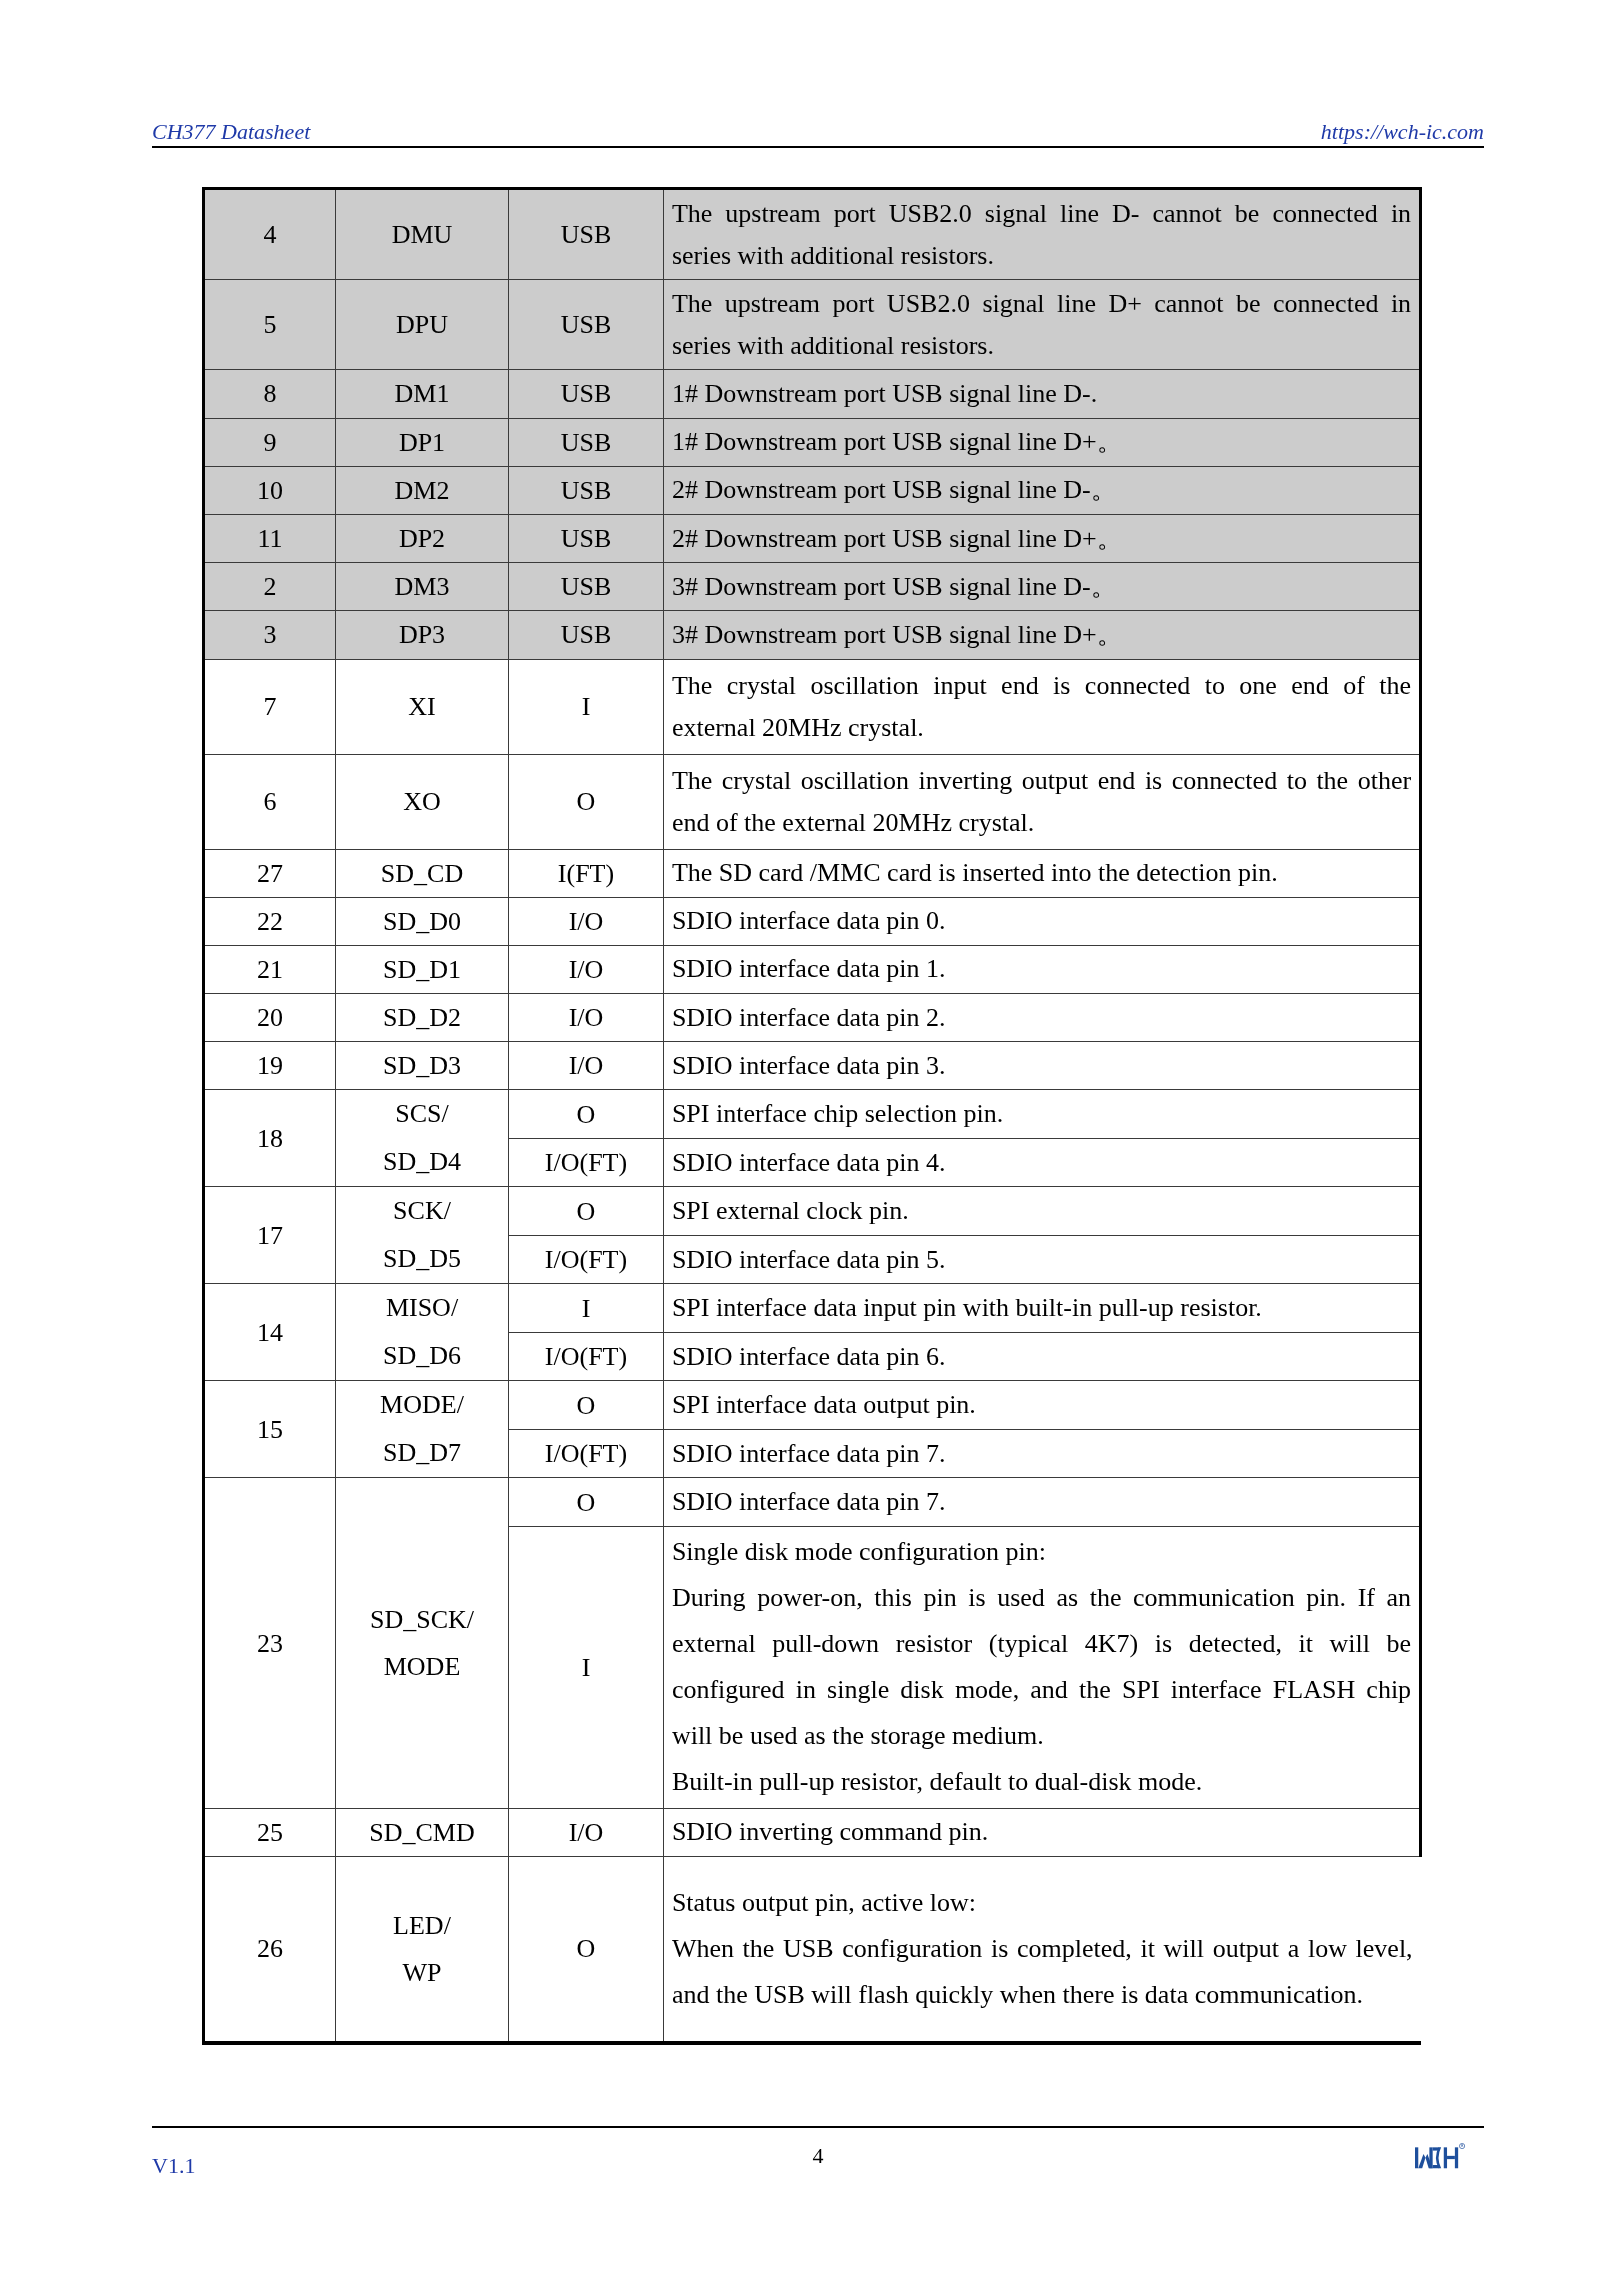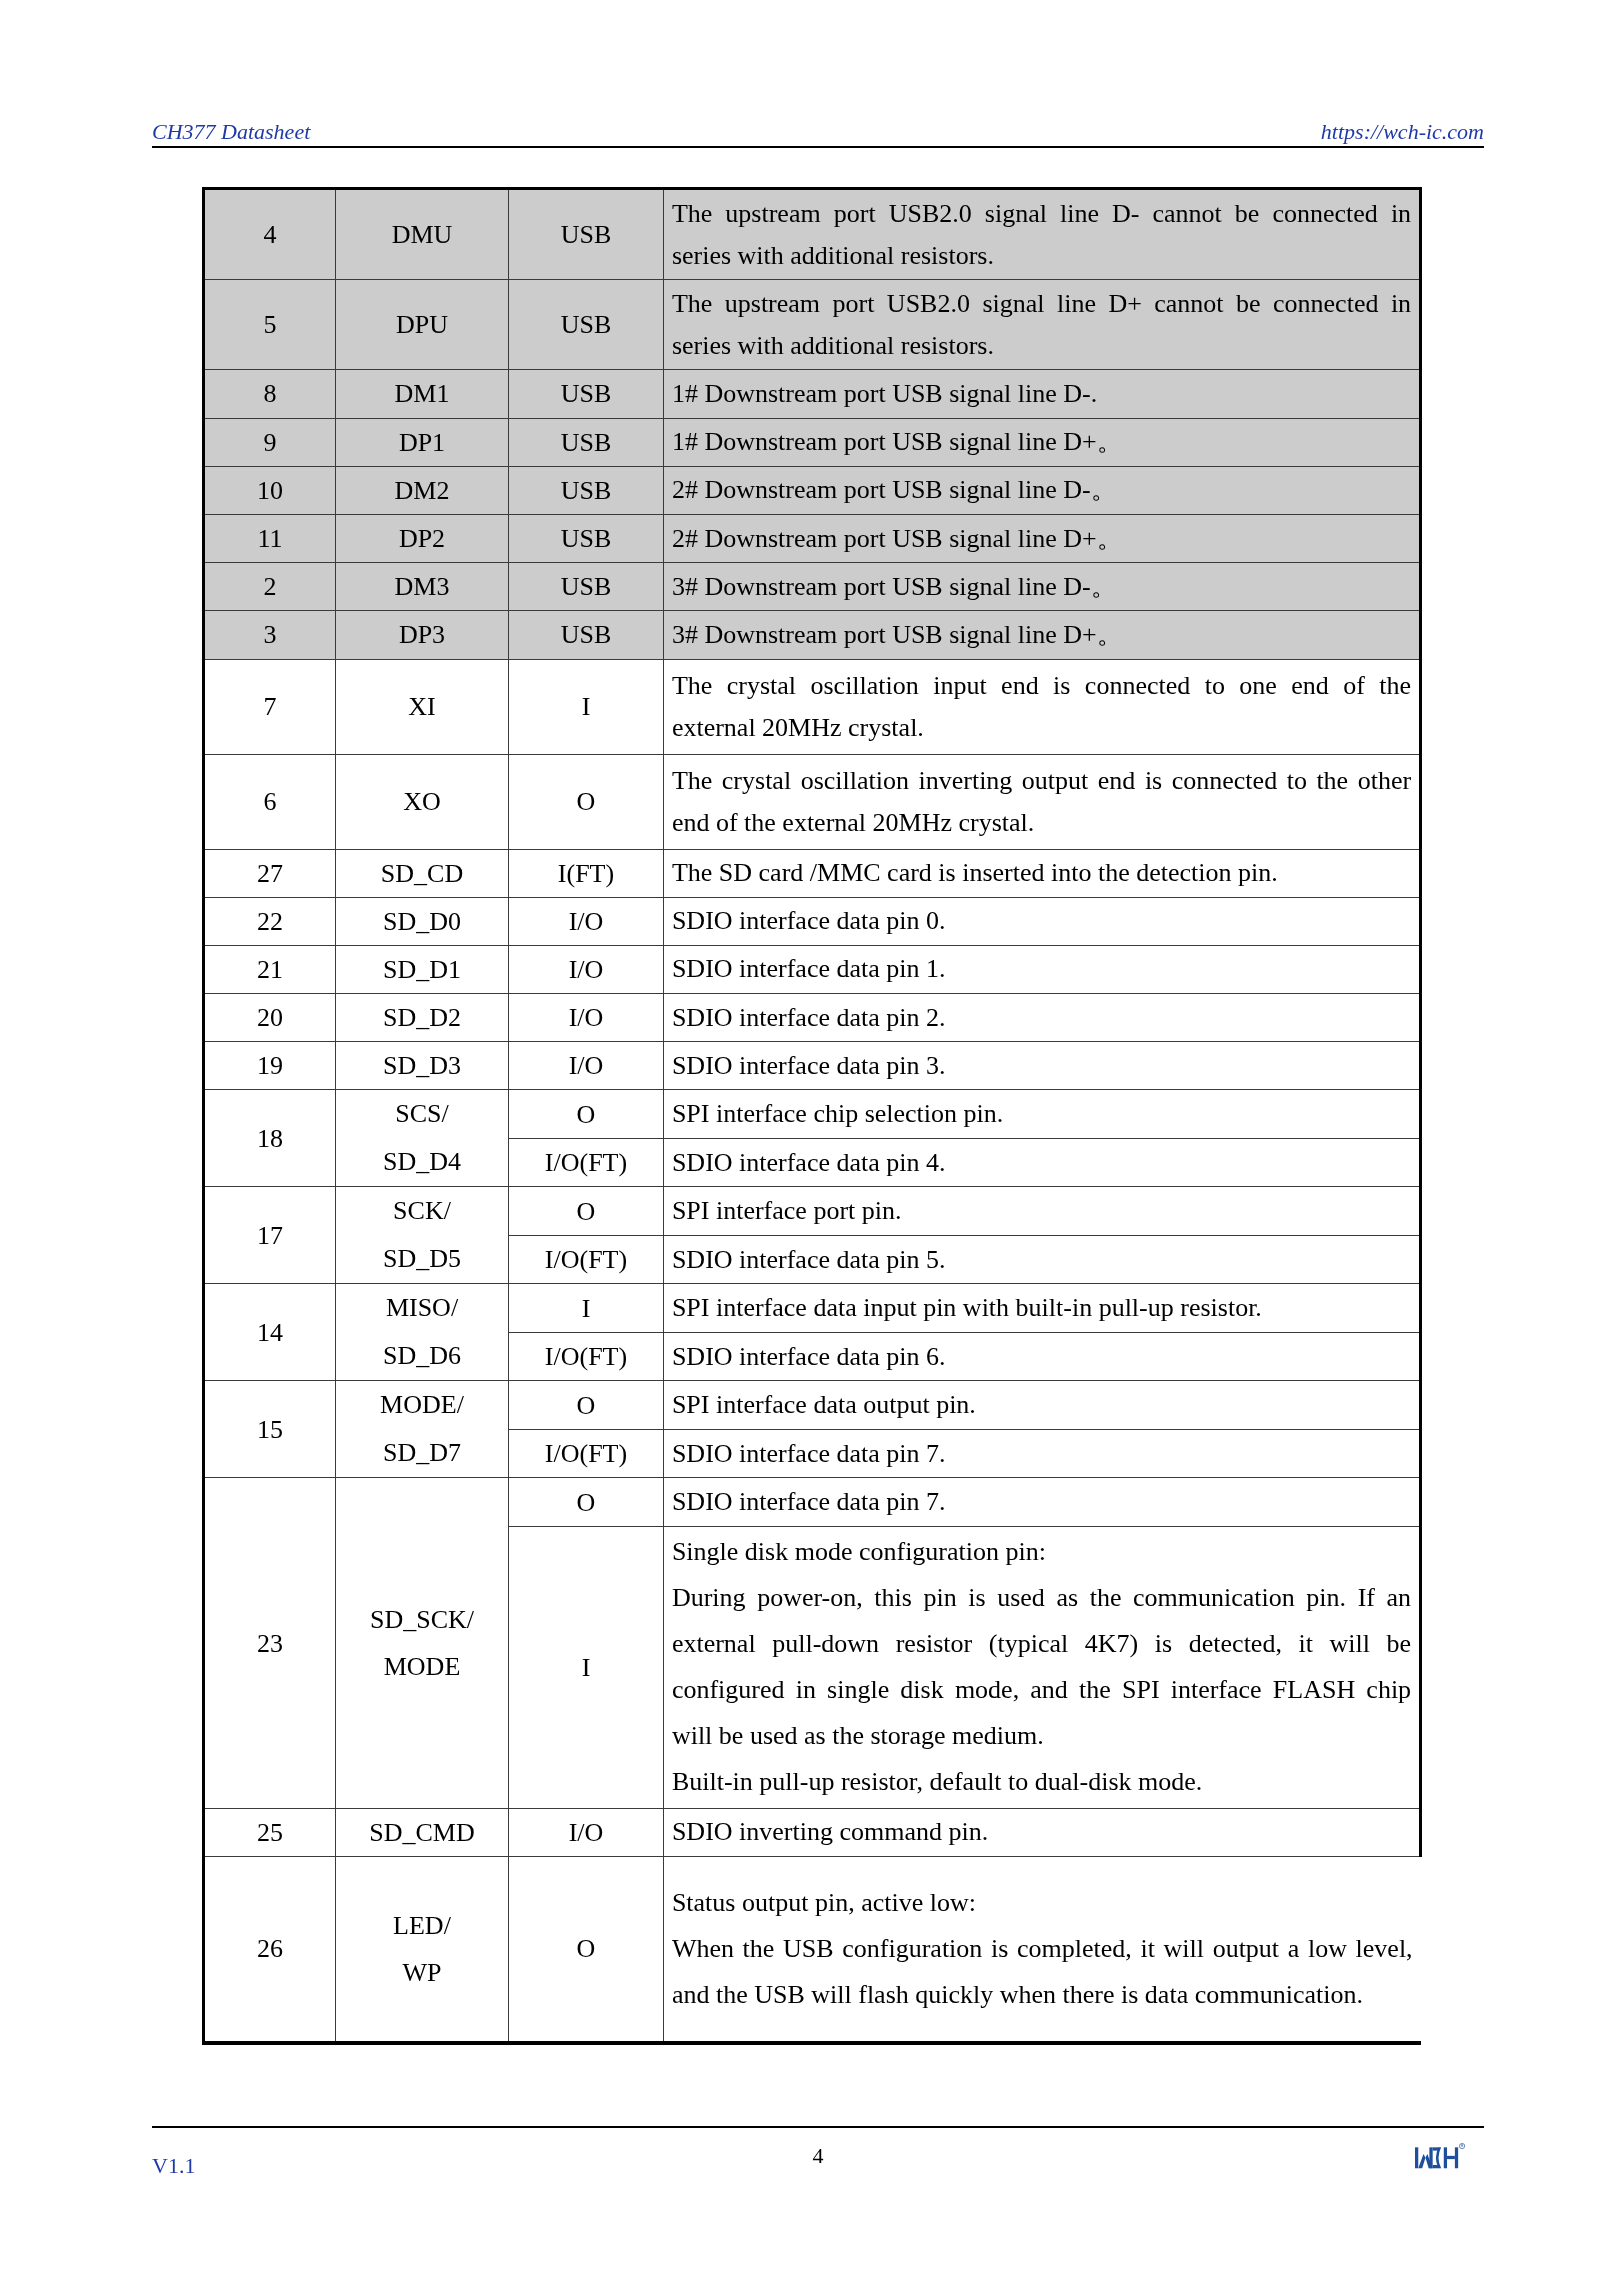--- a/index.html
+++ b/index.html
@@ -151,21 +151,21 @@
       <td class="c">I/O(FT)</td>
       <td class="d last">SDIO interface data pin 4.</td>
     </tr>
       <tr style="height:47px">
       <td class="c first" rowspan="2">17</td>
       <td class="c" rowspan="2" style="line-height:48px">
         <span class="ml">SCK/</span>
         <span class="ml">SD_D5</span>
       </td>
       <td class="c">O</td>
-      <td class="d last">SPI interface port pin.</td>
+      <td class="d last">SPI external clock pin.</td>
     </tr>
     <tr style="height:47px">
       <td class="c">I/O(FT)</td>
       <td class="d last">SDIO interface data pin 5.</td>
     </tr>
       <tr style="height:47px">
       <td class="c first" rowspan="2">14</td>
       <td class="c" rowspan="2" style="line-height:48px">
         <span class="ml">MISO/</span>
         <span class="ml">SD_D6</span>

